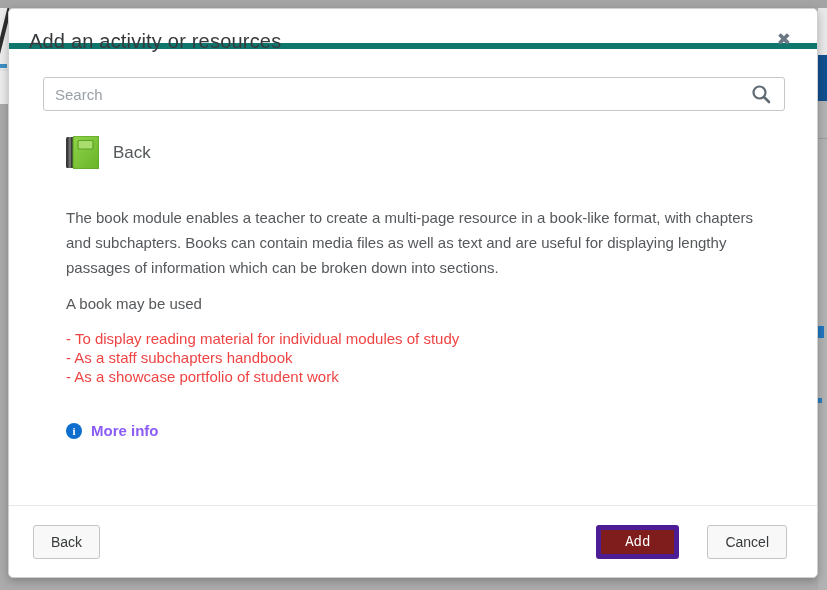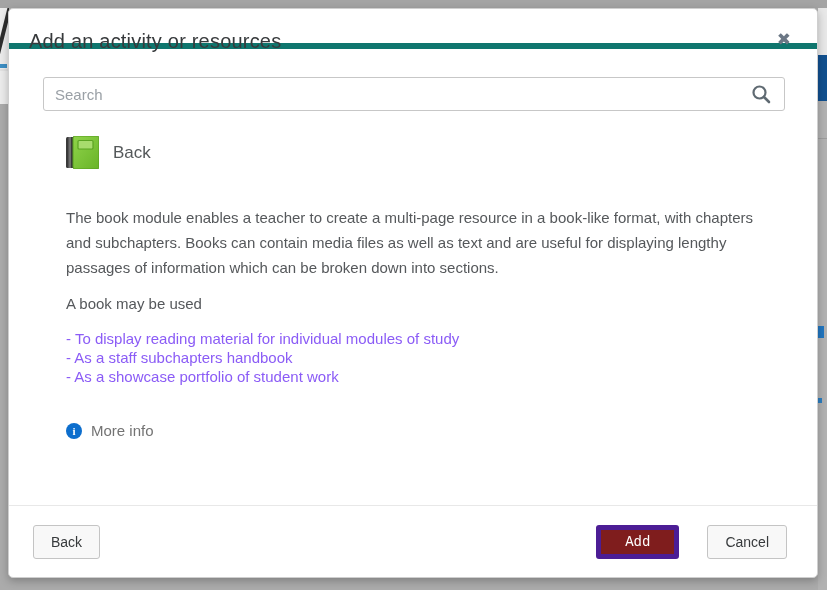--- a/index.html
+++ b/index.html
@@ -69,30 +69,30 @@
     width: 20px; height: 20px;
   }
 
   .module-block { margin-top: 25px; padding-left: 23px; padding-right: 10px; }
   .module-head { display: flex; align-items: center; gap: 14px; }
   .module-icon { width: 33px; height: 33px; display: block; }
   .module-name { font-size: 17px; color: #54585a; }
 
   .module-desc { margin-top: 36px; font-size: 15px; line-height: 25px; color: #55585b; max-width: 736px; }
   .module-desc-p2 { margin-top: 14px; font-size: 15px; line-height: 19px; color: #55585b; }
-  .module-uses { margin-top: 16px; font-size: 15px; line-height: 19px; color: #8b5cf6; }
+  .module-uses { margin-top: 16px; font-size: 15px; line-height: 19px; color: #ef4444; }
 
   .more-info { margin-top: 36px; display: inline-flex; align-items: center; gap: 9px; text-decoration: none; cursor: pointer; }
   .info-icon {
     width: 16px; height: 16px; border-radius: 50%;
     background: #0d6ecd; color: #fff;
     display: inline-flex; align-items: center; justify-content: center;
     font-size: 11px; font-weight: bold; font-family: "Liberation Serif", serif;
   }
-  .more-info-label { color: #737373; font-size: 15px; }
+  .more-info-label { color: #8b5cf6; font-size: 15px; font-weight: bold; }
 
   .modal-footer {
     position: absolute; bottom: 0; left: 0; right: 0;
     height: 72px;
     border-top: 1px solid #e8e8e8;
     display: flex; align-items: center;
     padding: 0 30px 0 24px;
   }
   .btn {
     height: 34px;

